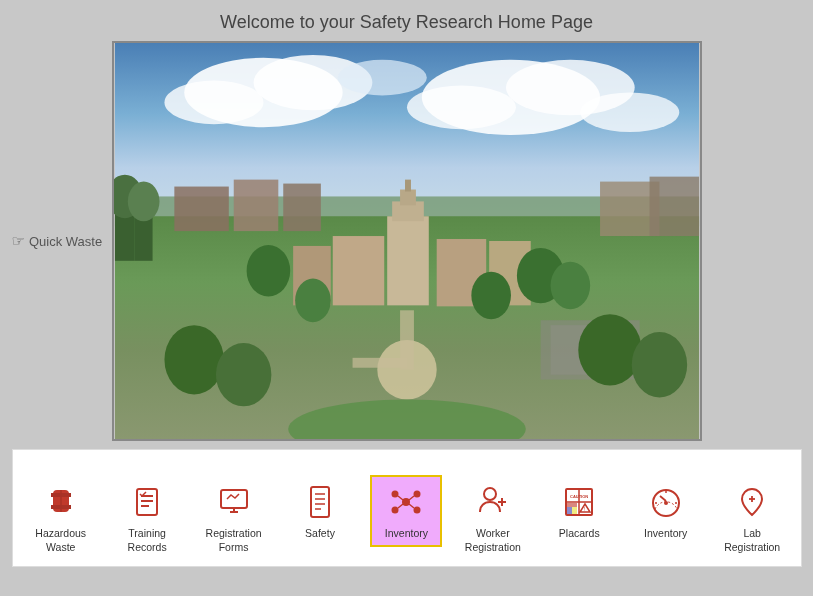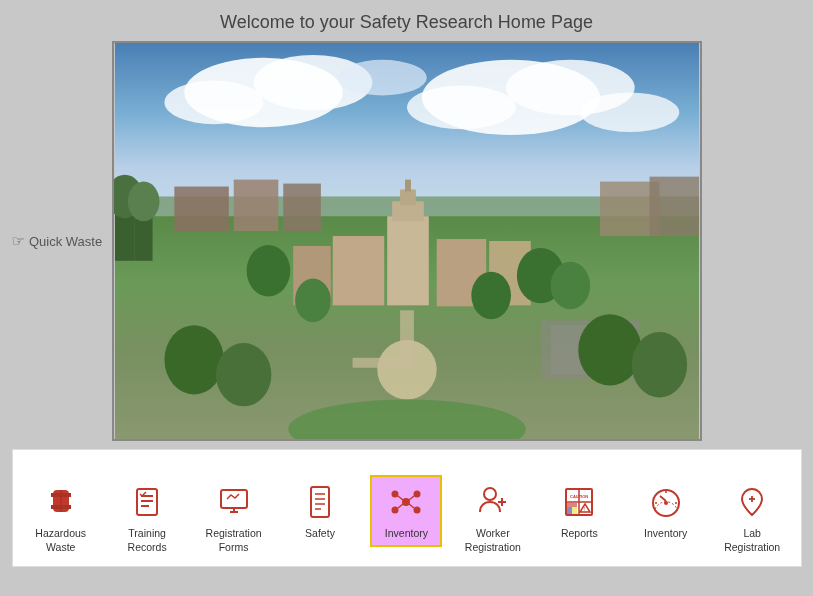--- a/index.html
+++ b/index.html
@@ -285,21 +285,21 @@
           <text x="9" y="14" font-size="4" fill="#c0392b" font-family="Arial" font-weight="bold">CAUTION</text>
 
           <polygon points="24,20 19,28 29,28" fill="none" stroke="#c0392b" stroke-width="1.5"></polygon>
           <text x="23" y="27" font-size="5" fill="#c0392b" font-family="Arial">!</text>
 
           <rect x="6" y="19" width="10" height="4" fill="#c0392b" opacity="0.6"></rect>
           <rect x="6" y="23" width="5" height="7" fill="#3a3aaa" opacity="0.6"></rect>
           <rect x="11" y="23" width="5" height="7" fill="#e8e030" opacity="0.6"></rect>
         </svg>
       </div>
-      <div class="nav-label">Reports</div>
+      <div class="nav-label">Placards</div>
     </div>
 
     <div class="nav-item">
       <div class="nav-icon">
         <svg width="36" height="36" viewBox="0 0 36 36" fill="none" xmlns="http://www.w3.org/2000/svg">
           <circle cx="18" cy="19" r="13" fill="none" stroke="#c0392b" stroke-width="2"></circle>
           <circle cx="18" cy="19" r="2" fill="#c0392b"></circle>
           <line x1="18" y1="17" x2="12" y2="12" stroke="#c0392b" stroke-width="1.8"></line>
           <path d="M7 25 A12 12 0 0 1 29 25" fill="none" stroke="#c0392b" stroke-width="1" stroke-dasharray="2,2"></path>
           <line x1="7" y1="19" x2="9" y2="19" stroke="#c0392b" stroke-width="1.5"></line>

